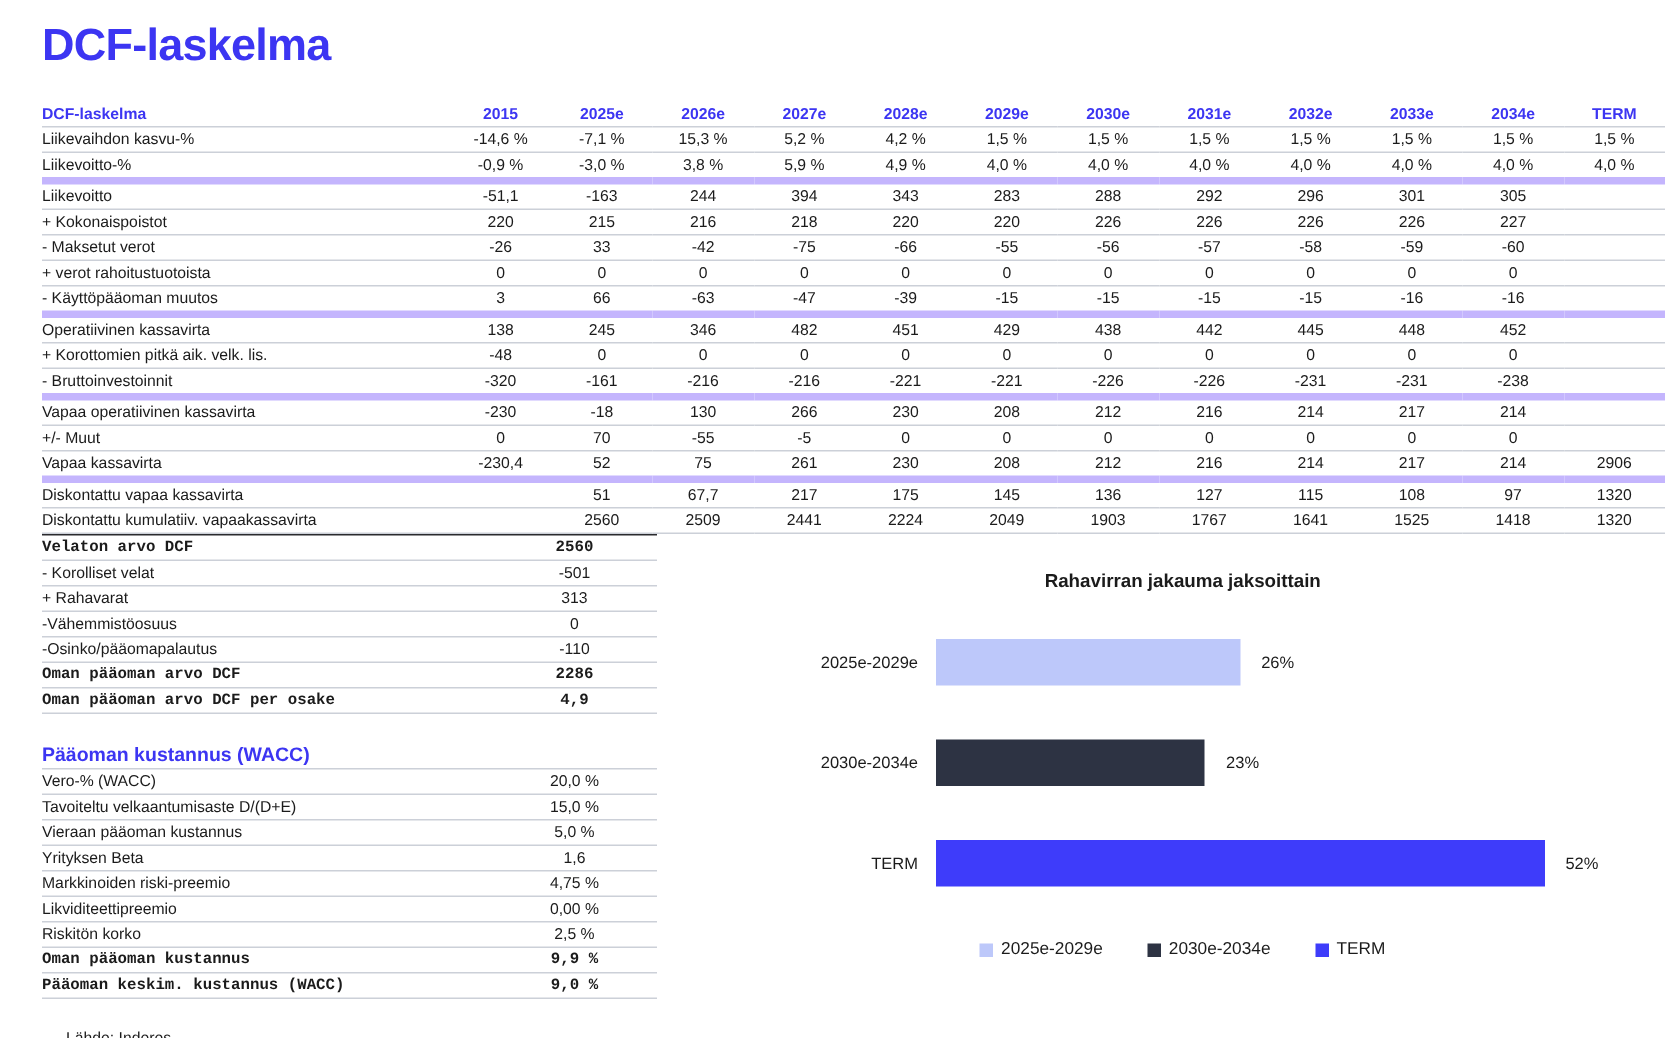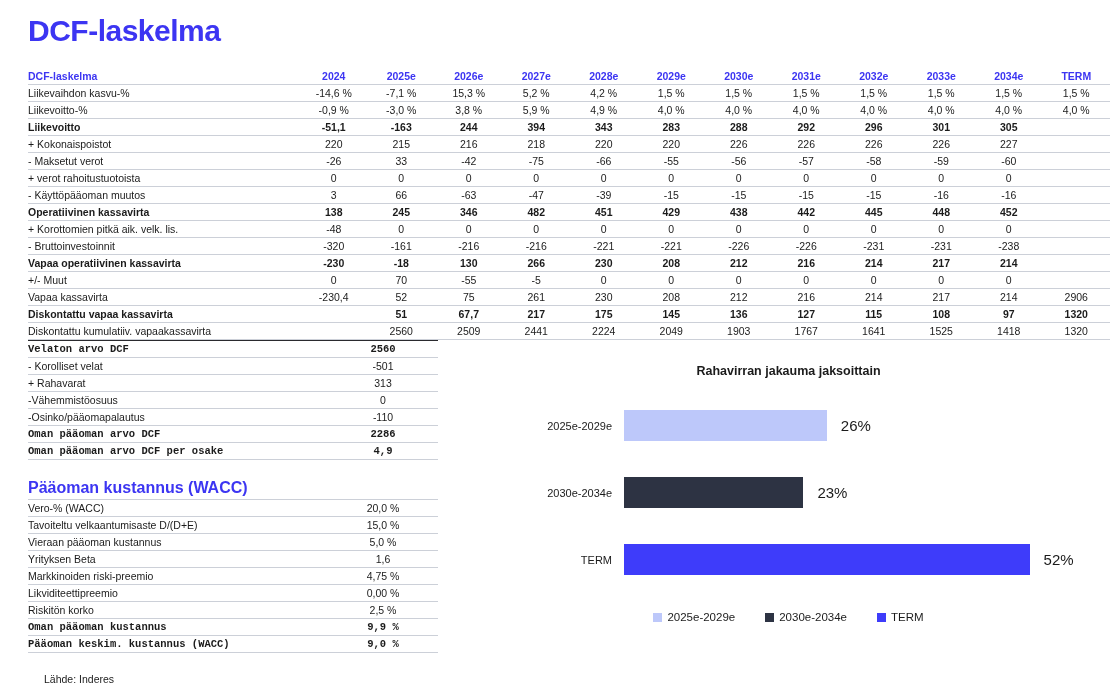--- a/index.html
+++ b/index.html
@@ -12,44 +12,44 @@
     margin:0 0 20px 0;font-size:30px;font-weight:700;color:#3c35f2;letter-spacing:-0.5px;
   }
   
   table.dcf{width:1082px;border-collapse:collapse;table-layout:fixed;}
   table.dcf th, table.dcf td{
     font-size:10.5px;height:16px;padding:0;text-align:center;vertical-align:middle;
     border-bottom:1px solid #ccd0d8;white-space:nowrap;overflow:hidden;
   }
   table.dcf th{color:#3c35f2;font-weight:700;}
   table.dcf th.lbl, table.dcf td.lbl{text-align:left;}
-  table.dcf tr.bold td{font-weight:700;border-top:1px solid #c4b5fd;}
+  table.dcf tr.bold td{font-weight:400;border-top:5px solid #c4b5fd;}
   
   .left-col{width:412px;}
   table.narrow{width:410px;border-collapse:collapse;table-layout:fixed;}
   table.narrow td{
     font-size:10.5px;height:16px;padding:0;border-bottom:1px solid #ccd0d8;
     white-space:nowrap;overflow:hidden;
   }
   table.narrow td.val{width:110px;text-align:center;}
   table.narrow tr.bold td{font-weight:700;border-top:1px solid #2a2a2e;font-family:Liberation Mono, monospace;}
   .wacc-header{
     width:410px;margin-top:16px;padding:3px 0 2px 0;border-bottom:1px solid #ccd0d8;
-    color:#3c35f2;font-weight:700;font-size:16px;
+    color:#3c35f2;font-weight:700;font-size:13px;
   }
   .source{margin-top:20px;font-size:10.5px;padding-left:16px;}
   
   .lower{display:flex;}
   .chart{flex:1;padding-left:24px;}
   .chart-title{text-align:center;font-weight:700;font-size:12.5px;margin-top:24px;}
   .bars{margin-top:32px;}
   .bar-row{display:flex;align-items:center;height:31px;margin-bottom:36px;}
   .bar-label{width:148px;text-align:right;padding-right:12px;font-size:11px;}
   .bar{height:31px;flex:none;}
-  .bar-pct{margin-left:14px;font-size:15px;}
+  .bar-pct{margin-left:14px;font-size:11px;}
   .legend{display:flex;justify-content:center;gap:30px;margin-top:0;font-size:11.5px;align-items:center;}
   .legend-item{display:flex;align-items:center;}
   .swatch{width:9px;height:9px;display:inline-block;margin-right:5px;flex:none;}
 </style>
 </head>
 <body>
 
 <div class="page">
   <h1 class="page-title">DCF-laskelma</h1>
 
@@ -65,21 +65,21 @@
         <col>
         <col>
         <col>
         <col>
         <col>
         <col>
       </colgroup>
     <thead>
         <tr id="dcf-head">
           <th class="lbl">DCF-laskelma</th>
-          <th>2024</th>
+          <th>2015</th>
           <th>2025e</th>
           <th>2026e</th>
           <th>2027e</th>
           <th>2028e</th>
           <th>2029e</th>
           <th>2030e</th>
           <th>2031e</th>
           <th>2032e</th>
           <th>2033e</th>
           <th>2034e</th>

